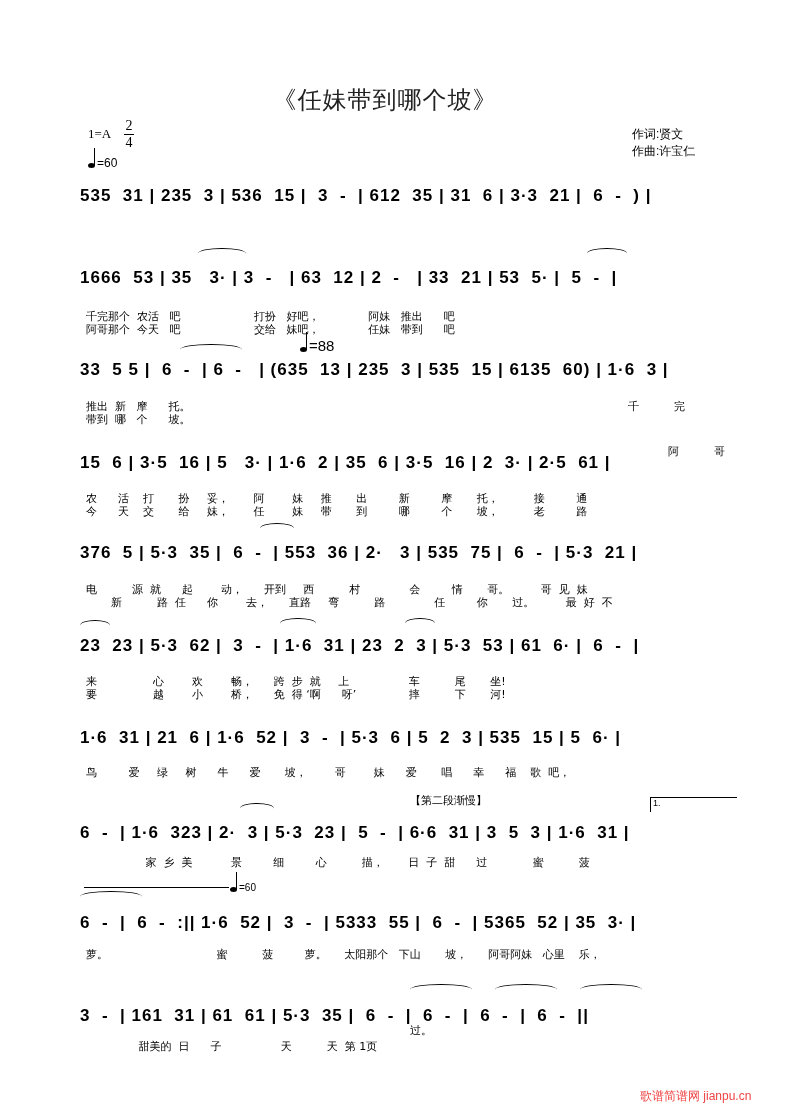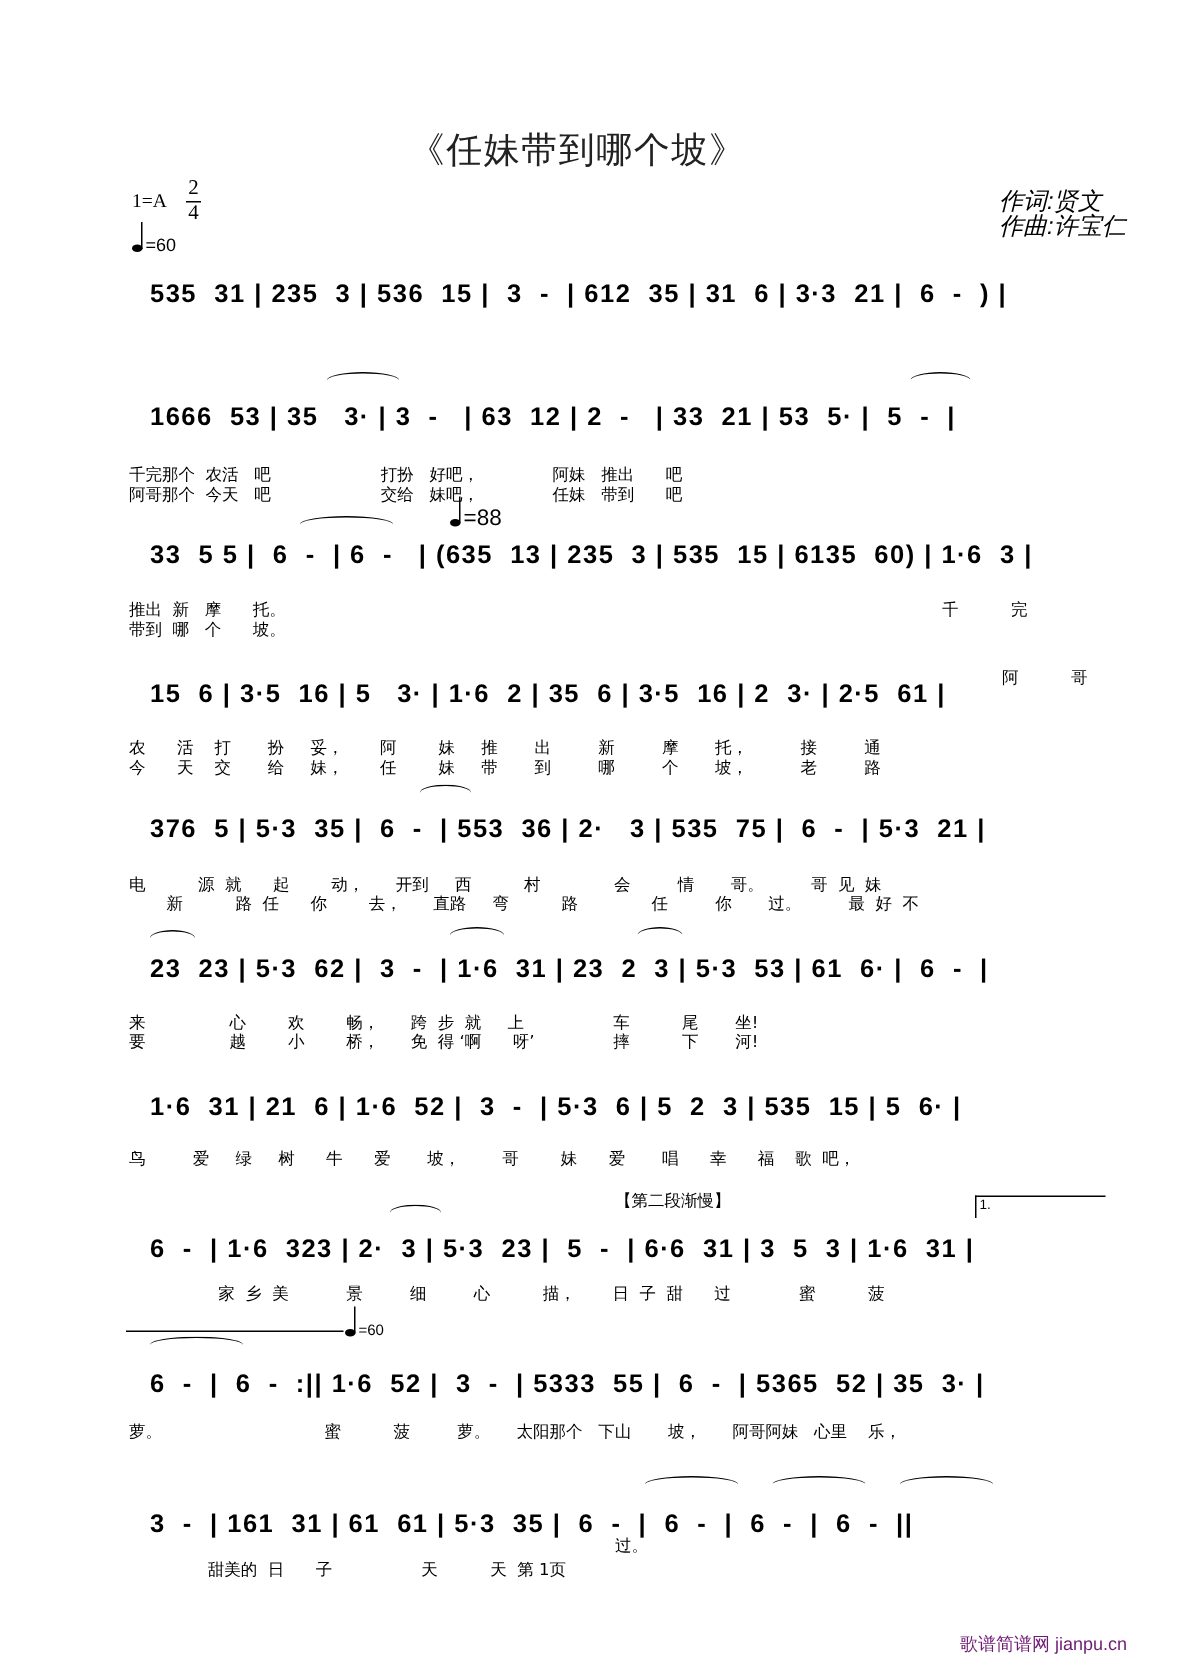--- a/index.html
+++ b/index.html
@@ -4,27 +4,27 @@
 <style>
   html,body{margin:0;padding:0;background:#fff;}
   body{width:790px;height:1119px;position:relative;overflow:hidden;font-family:"Liberation Sans",sans-serif;color:#000;}
   .title{position:absolute;top:84px;left:0;width:770px;text-align:center;font-size:24px;font-family:"DejaVu Sans",sans-serif;color:#222;letter-spacing:1px;}
   .key{position:absolute;left:88px;top:126px;font-size:13px;font-family:"Liberation Serif",serif;}
   .timesig{position:absolute;left:122px;top:118px;width:14px;text-align:center;font-family:"Liberation Serif",serif;font-size:14px;line-height:16px;}
   .timesig .line{border-top:1px solid #000;width:10px;margin:0 auto;}
   .tempo{position:absolute;font-size:12px;font-family:"Liberation Sans",sans-serif;}
   .tempo .note{display:inline-block;width:7px;height:5px;background:#000;border-radius:50%;margin-right:2px;vertical-align:-1px;position:relative;}
   .tempo .note:after{content:"";position:absolute;right:0;bottom:2px;width:1px;height:18px;background:#000;}
-  .credits{position:absolute;left:666px;top:126px;font-size:16px;line-height:17px;font-style:italic;}
-  .row{position:absolute;left:100px;width:654px;height:40px;}
+  .credits{position:absolute;left:632px;top:126px;font-size:12px;line-height:17px;}
+  .row{position:absolute;left:80px;width:654px;height:40px;}
   .notes{position:absolute;top:8px;left:0;font-family:"Liberation Sans",sans-serif;font-weight:bold;font-size:17px;white-space:pre;letter-spacing:1px;}
   .lyr{position:absolute;left:86px;font-size:11px;font-family:"DejaVu Sans",sans-serif;white-space:pre;line-height:13px;}
   .arc{position:absolute;border-top:1px solid #000;border-radius:50% 50% 0 0;height:10px;}
   .mark{position:absolute;font-size:11px;}
-  .watermark{position:absolute;left:640px;top:1088px;font-size:12px;color:#701a75;}
+  .watermark{position:absolute;left:640px;top:1088px;font-size:12px;color:#ef4444;}
 </style>
 </head>
 <body>
 
 <div class="title">《任妹带到哪个坡》</div>
 
 <div class="key">1=A</div>
 <div class="timesig">
   <div>2</div>
   <div class="line"></div>

